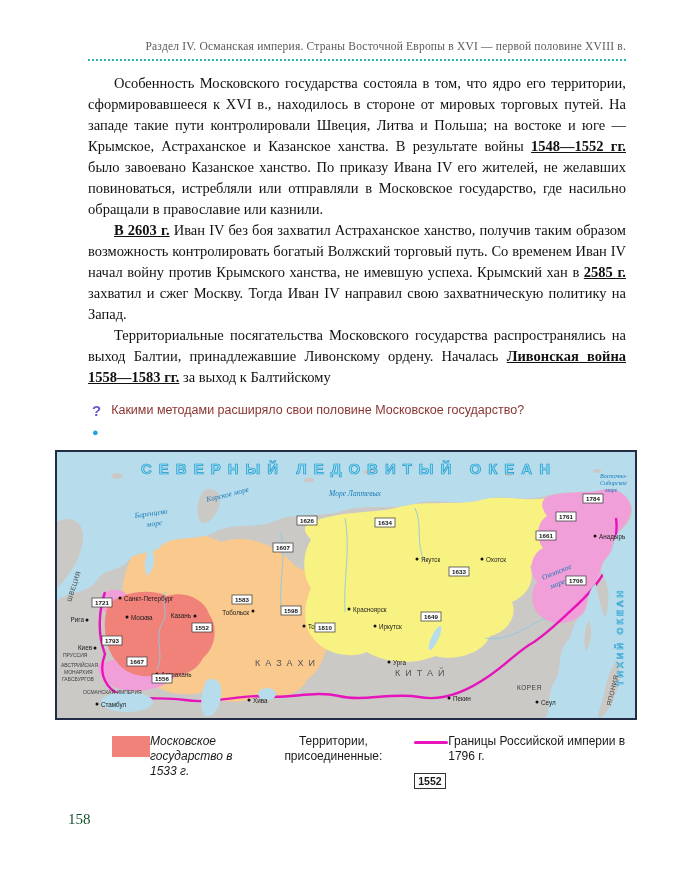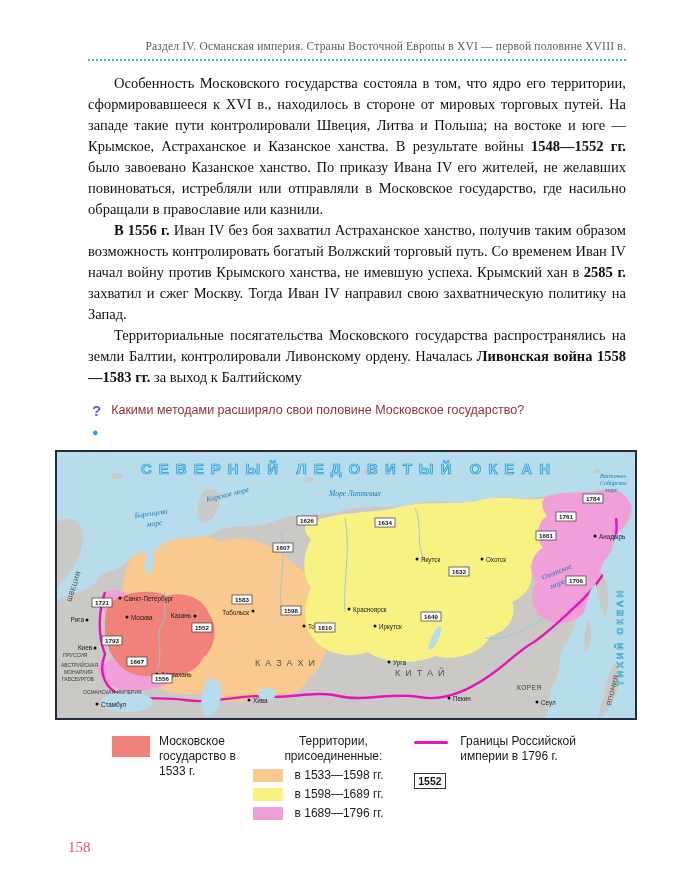--- a/index.html
+++ b/index.html
@@ -5,21 +5,21 @@
   * { margin:0; padding:0; box-sizing:border-box; }
   html,body { background:#ffffff; }
   body { width:690px; height:893px; font-family:"Liberation Serif", serif; color:#111; overflow:hidden; }
   .page { position:relative; width:690px; height:662px; padding:40px 64px 12px 88px; }
 
   .running-head { font-size:11.5px; color:#5a5a5a; text-align:right; letter-spacing:0.2px; }
   .dotted-rule { border-top:2px dotted #2fb3ac; margin-top:7px; }
 
   #article { margin-top:12px; }
   #article p { font-size:14.5px; line-height:1.45; text-align:justify; text-indent:26px; }
-  #article b { font-weight:bold; }
+  #article b { font-weight:bold;text-decoration:underline; }
 
   .prompt-q { display:flex; gap:10px; align-items:flex-start; margin-top:15px;
               font-family:"Liberation Sans", sans-serif; font-size:12.5px; color:#8a3430; }
   .qmark { color:#6a5acd; font-weight:bold; font-size:15px; line-height:1; margin-left:4px; }
   .prompt-b { display:flex; gap:10px; align-items:flex-start; margin-top:7px;
               font-family:"Liberation Sans", sans-serif; font-size:12.5px; font-weight:bold; color:#7c1f1f; }
   .bdot { color:#29a3dc; font-size:11px; line-height:1.4; margin-left:4px; }
 
   .map-frame { margin-left:-33px; margin-top:9px; width:582px; border:2px solid #222c44; background:#84cc16; }
   #map-svg { display:block; width:578px; height:266px; }
@@ -34,48 +34,48 @@
   .country-big { font:9px "Liberation Sans", sans-serif; letter-spacing:5px; fill:#555; }
   .country-tiny { font:5px "Liberation Sans", sans-serif; fill:#3d3d3d; }
   .city-label { font:6.3px "Liberation Sans", sans-serif; fill:#1c1c1c; }
   .city-dot { fill:#111; }
   .date-rect { fill:#ffffff; stroke:#333; stroke-width:0.7; }
   .date-text { font:bold 6.2px "Liberation Sans", sans-serif; fill:#111; text-anchor:middle; }
   .river { stroke:#8fc8e2; stroke-width:0.9; fill:none; }
 
   .legend { display:flex; margin-top:14px; margin-left:24px; font-family:"Liberation Sans", sans-serif;
             font-size:12px; color:#1a1a1a; line-height:1.25; }
-  .lg-col1 { display:flex; gap:9px; width:146px; }
+  .lg-col1 { display:flex; width:146px;font-style:italic; }
   .lg-swatch-big { width:38px; height:21px; flex:0 0 38px; margin-top:2px; }
   .lg-col2 { width:168px;text-align:center; }
   .lg-title { margin-bottom:4px; }
-  .lg-row { display:flex; gap:12px; align-items:center; margin-bottom:4px; }
+  .lg-row { display:flex; gap:0; align-items:center; margin-bottom:4px; }
   .lg-swatch { width:30px; height:13px; flex:0 0 30px; }
   .lg-col3 { width:220px; }
   .lg-col3 .lg-row { align-items:flex-start; margin-bottom:8px; }
   .lg-line { width:34px; height:3px; border-radius:2px; flex:0 0 34px; margin-top:7px; }
   .lg-yearbox { border:1px solid #333; font-weight:bold; font-size:10.5px; padding:0 3px; line-height:1.35;
                 flex:0 0 auto; margin-top:1px; }
 
-  .page-number { margin-top:14px; margin-left:-20px; font-size:15px; color:#ec4899; }
+  .page-number { margin-top:14px; margin-left:-20px; font-size:15px; color:#14532d; }
 </style>
 </head>
 <body>
 
 <div class="page">
 
   <header>
     <div class="running-head">Раздел IV. Османская империя. Страны Восточной Европы в XVI — первой половине XVIII в.</div>
     <div class="dotted-rule"></div>
   </header>
 
   <main id="article">
       <p><span>Особенность Московского государства состояла в том, что ядро его территории, сформировавшееся к XVI в., находилось в стороне от мировых торговых путей. На западе такие пути контролировали Швеция, Литва и Польша; на востоке и юге — Крымское, Астраханское и Казанское ханства. В результате войны </span><b>1548—1552 гг.</b><span> было завоевано Казанское ханство. По приказу Ивана IV его жителей, не желавших повиноваться, истребляли или отправляли в Московское государство, где насильно обращали в православие или казнили.</span></p>
-      <p><b>В 1556 г.</b><span> Иван IV без боя захватил Астраханское ханство, получив таким образом возможность контролировать богатый Волжский торговый путь. Со временем Иван IV начал войну против Крымского ханства, не имевшую успеха. Крымский хан в </span><b>2585 г.</b><span> захватил и сжег Москву. Тогда Иван IV направил свою захватническую политику на Запад.</span></p>
-      <p><span>Территориальные посягательства Московского государства распространялись на земли Балтии, контролировали Ливонскому ордену. Началась </span><b>Ливонская война 1558—1583 гг.</b><span> за выход к Балтийскому</span></p>
+      <p><b>В 2603 г.</b><span> Иван IV без боя захватил Астраханское ханство, получив таким образом возможность контролировать богатый Волжский торговый путь. Со временем Иван IV начал войну против Крымского ханства, не имевшую успеха. Крымский хан в </span><b>2585 г.</b><span> захватил и сжег Москву. Тогда Иван IV направил свою захватническую политику на Запад.</span></p>
+      <p><span>Территориальные посягательства Московского государства распространялись на выход Балтии, принадлежавшие Ливонскому ордену. Началась </span><b>Ливонская война 1558—1583 гг.</b><span> за выход к Балтийскому</span></p>
     </main>
 
   <div class="prompt-q">
     <span class="qmark">?</span>
     <span class="qtext">Какими методами расширяло свои половине Московское государство?</span>
   </div>
 
   <div class="prompt-b">
     <span class="bdot">●</span>
   </div>
@@ -266,34 +266,20 @@
     </svg>
   </div>
 
   <div class="legend">
     <div class="lg-col1">
       <span class="lg-swatch-big" id="sw-moscow" style="background: rgb(240, 130, 122);"></span>
       <span class="lg-label">Московское государство в 1533 г.</span>
     </div>
     <div class="lg-col2">
       <div class="lg-title">Территории, присоединенные:</div>
-      <div id="legend-middle-items">
-          <div class="lg-row">
-            <span class="lg-swatch" style="background: rgb(249, 201, 142);"></span>
-            <span>в 1533—1598 гг.</span>
-          </div>
-          <div class="lg-row">
-            <span class="lg-swatch" style="background: rgb(248, 242, 130);"></span>
-            <span>в 1598—1689 гг.</span>
-          </div>
-          <div class="lg-row">
-            <span class="lg-swatch" style="background: rgb(240, 159, 216);"></span>
-            <span>в 1689—1796 гг.</span>
-          </div>
-        </div>
     </div>
     <div class="lg-col3">
       <div class="lg-row">
         <span class="lg-line" id="sw-border" style="background: rgb(231, 20, 187);"></span>
         <span>Границы Российской империи в 1796 г.</span>
       </div>
       <div class="lg-row">
         <span class="lg-yearbox">1552</span>
       </div>
     </div>

